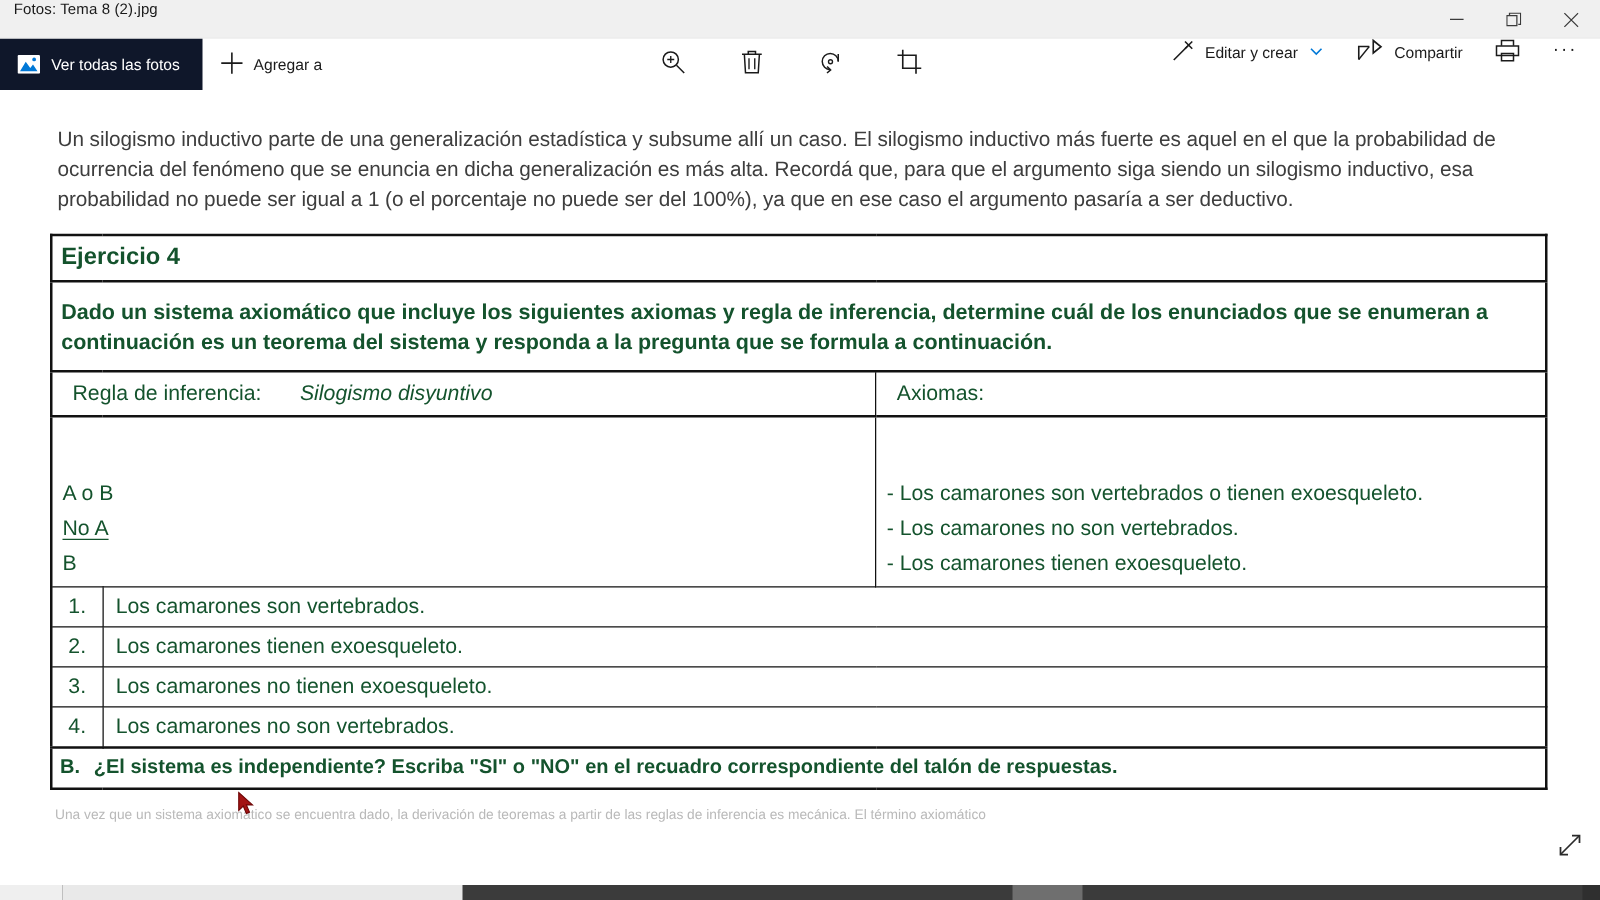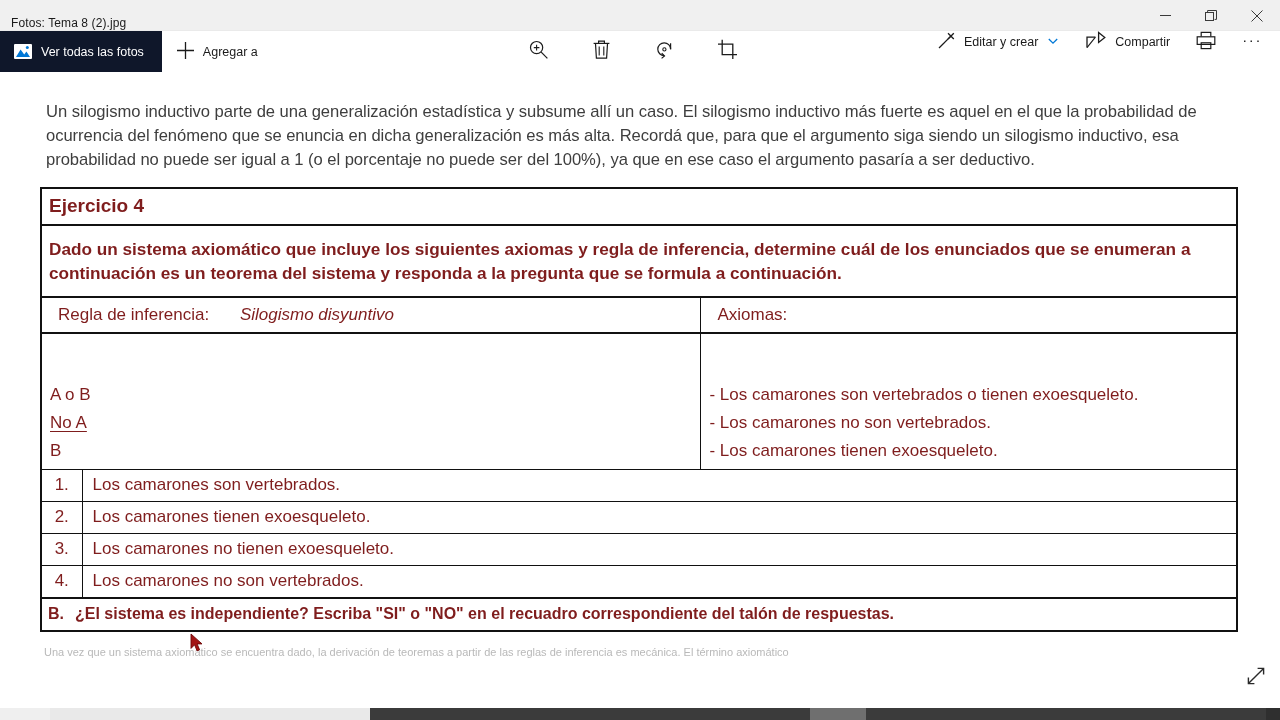--- a/index.html
+++ b/index.html
@@ -8,21 +8,21 @@
     overflow: hidden;
     background: #ffffff;
     font-family: "Liberation Sans", sans-serif;
   }
 
   
   .titlebar {
     height: 31px;
     background: #f0f0f0;
     display: flex;
-    align-items: flex-end;
+    align-items: flex-start;
     position: relative;
     border-bottom: 1px solid #eaeaea;
   }
   .title-text {
     font-size: 12px;
     color: #1a1a1a;
     padding-left: 11px;
     letter-spacing: 0.1px;
     white-space: nowrap;
   }
@@ -121,21 +121,21 @@
   .extable {
     margin: 16px 40px 0 40px;
     width: 1198px;
     border: 2.5px solid #111;
     border-collapse: collapse;
     background: #fff;
   }
   .extable td {
     border: 1.5px solid #111;
     vertical-align: top;
-    color: #7f1d1d;
+    color: #14532d;
   }
   .row-title td {
     border-bottom: 2.5px solid #111;
     padding: 6px 0 7px 7px;
     font-size: 19px;
     font-weight: bold;
   }
   .row-prompt td {
     border-bottom: 2.5px solid #111;
     padding: 11px 10px 11px 7px;

